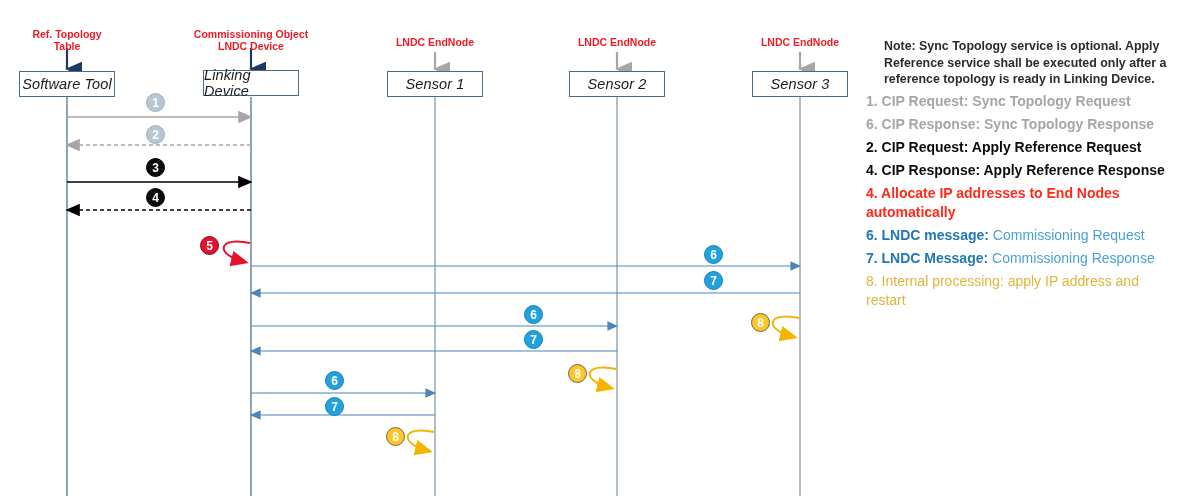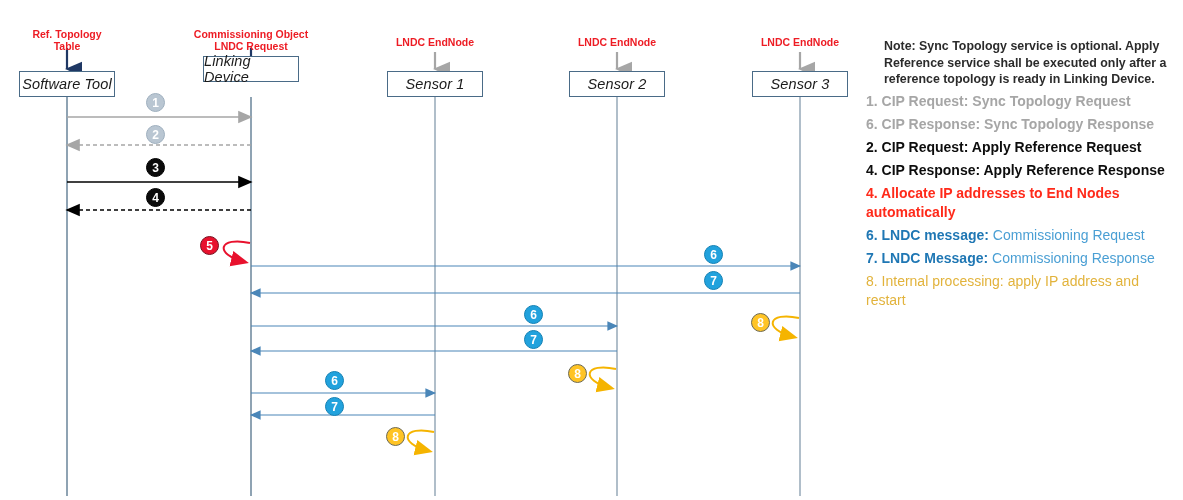--- a/index.html
+++ b/index.html
@@ -125,37 +125,37 @@
       </g>
   </svg>
 
   <div id="captions-layer">
       <div class="node-caption" style="left: -18px; top: 28px; width: 170px;">
         <div>Ref. Topology</div>
         <div>Table</div>
       </div>
       <div class="node-caption" style="left: 166px; top: 28px; width: 170px;">
         <div>Commissioning Object</div>
-        <div>LNDC Request</div>
+        <div>LNDC Device</div>
       </div>
       <div class="node-caption" style="left: 350px; top: 36px; width: 170px;">
         <div>LNDC EndNode</div>
       </div>
       <div class="node-caption" style="left: 532px; top: 36px; width: 170px;">
         <div>LNDC EndNode</div>
       </div>
       <div class="node-caption" style="left: 715px; top: 36px; width: 170px;">
         <div>LNDC EndNode</div>
       </div>
     </div>
   <div id="boxes-layer">
       <div class="node-box" style="left: 19px; top: 71px; width: 96px;">
         <span>Software Tool</span>
       </div>
-      <div class="node-box" style="left: 203px; top: 56px; width: 96px;">
+      <div class="node-box" style="left: 203px; top: 70px; width: 96px;">
         <span>Linking Device</span>
       </div>
       <div class="node-box" style="left: 387px; top: 71px; width: 96px;">
         <span>Sensor 1</span>
       </div>
       <div class="node-box" style="left: 569px; top: 71px; width: 96px;">
         <span>Sensor 2</span>
       </div>
       <div class="node-box" style="left: 752px; top: 71px; width: 96px;">
         <span>Sensor 3</span>

